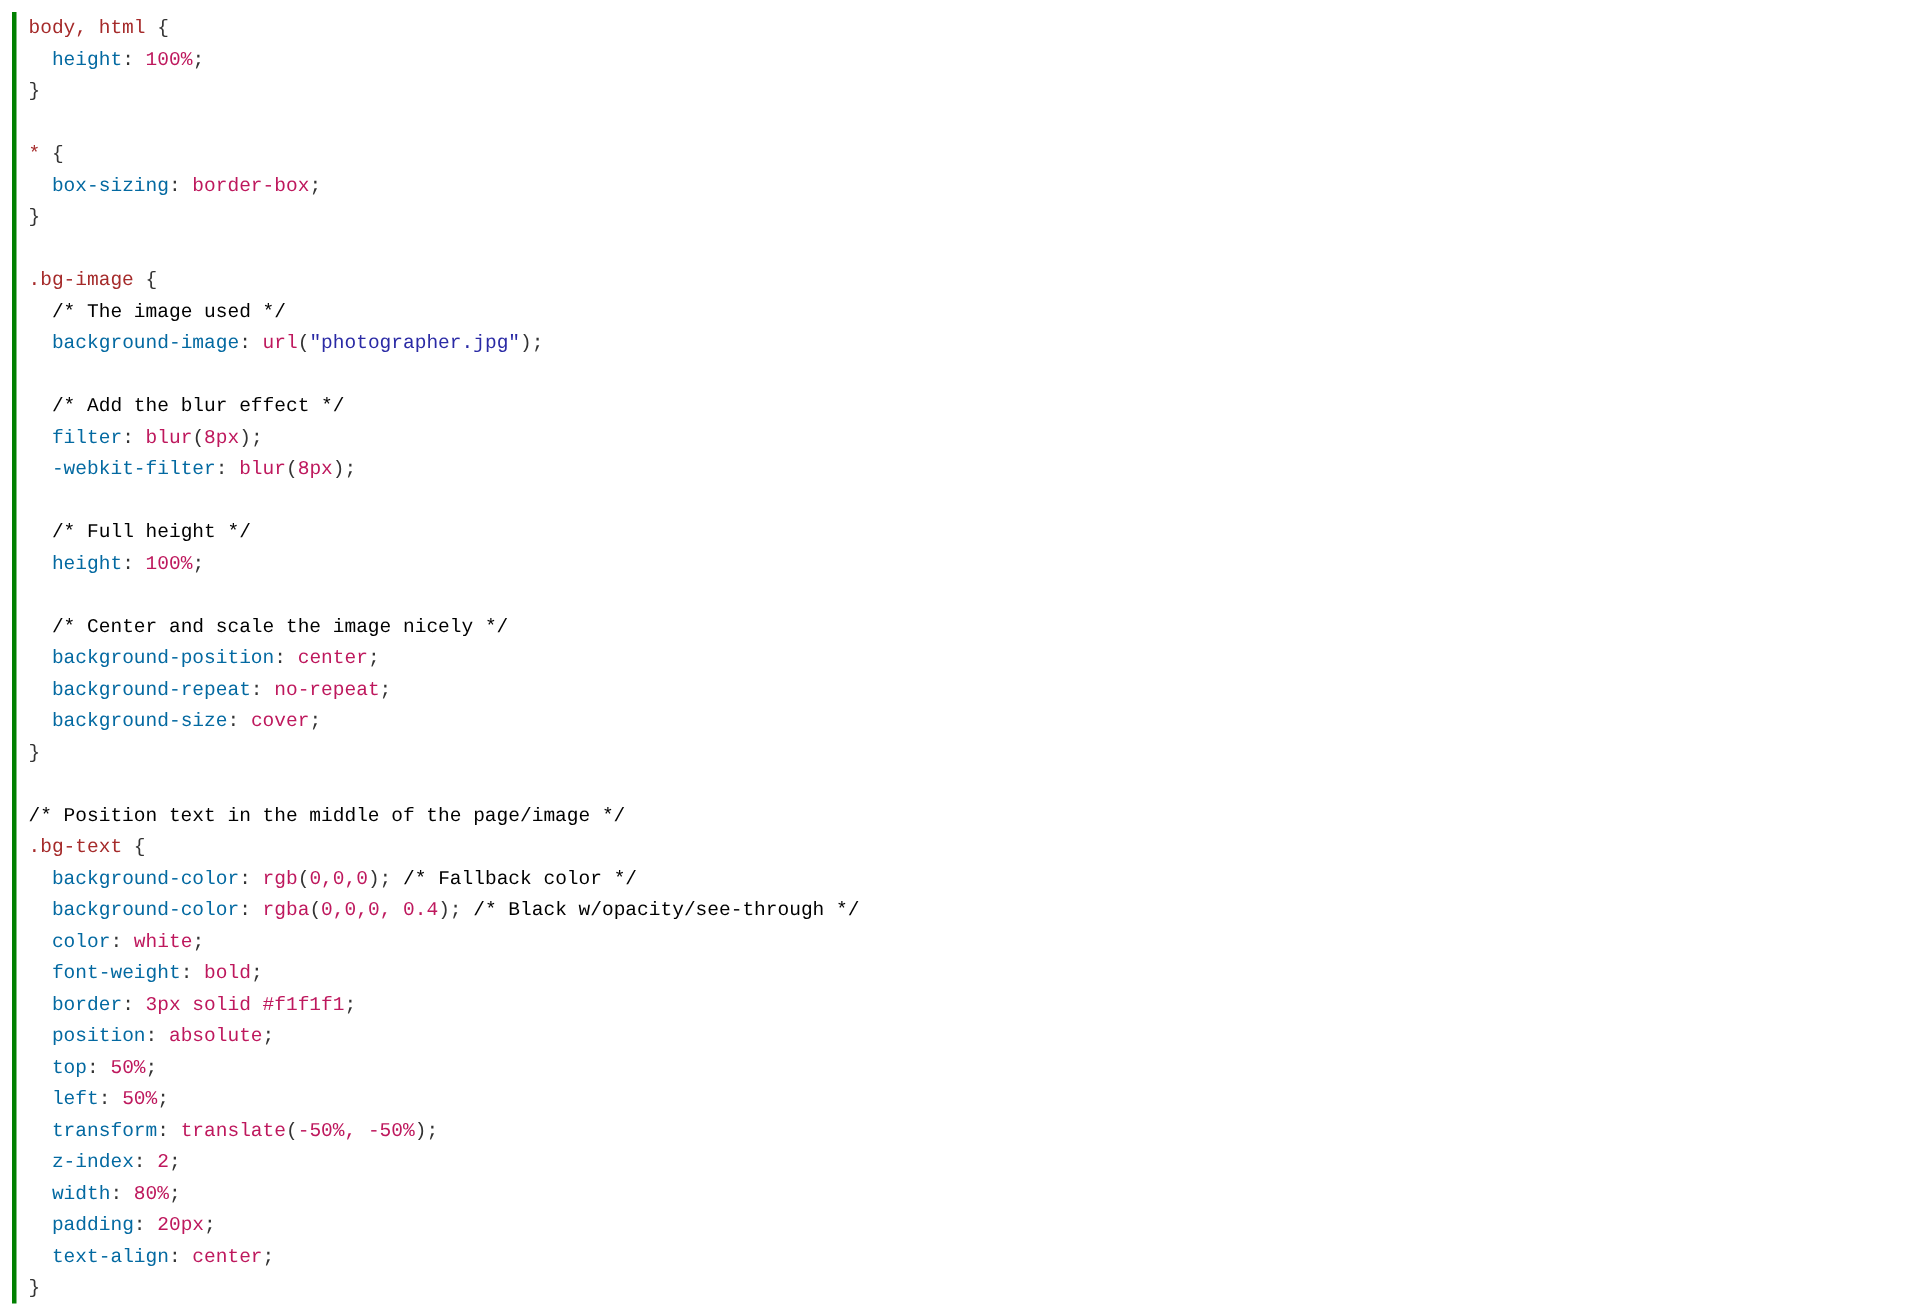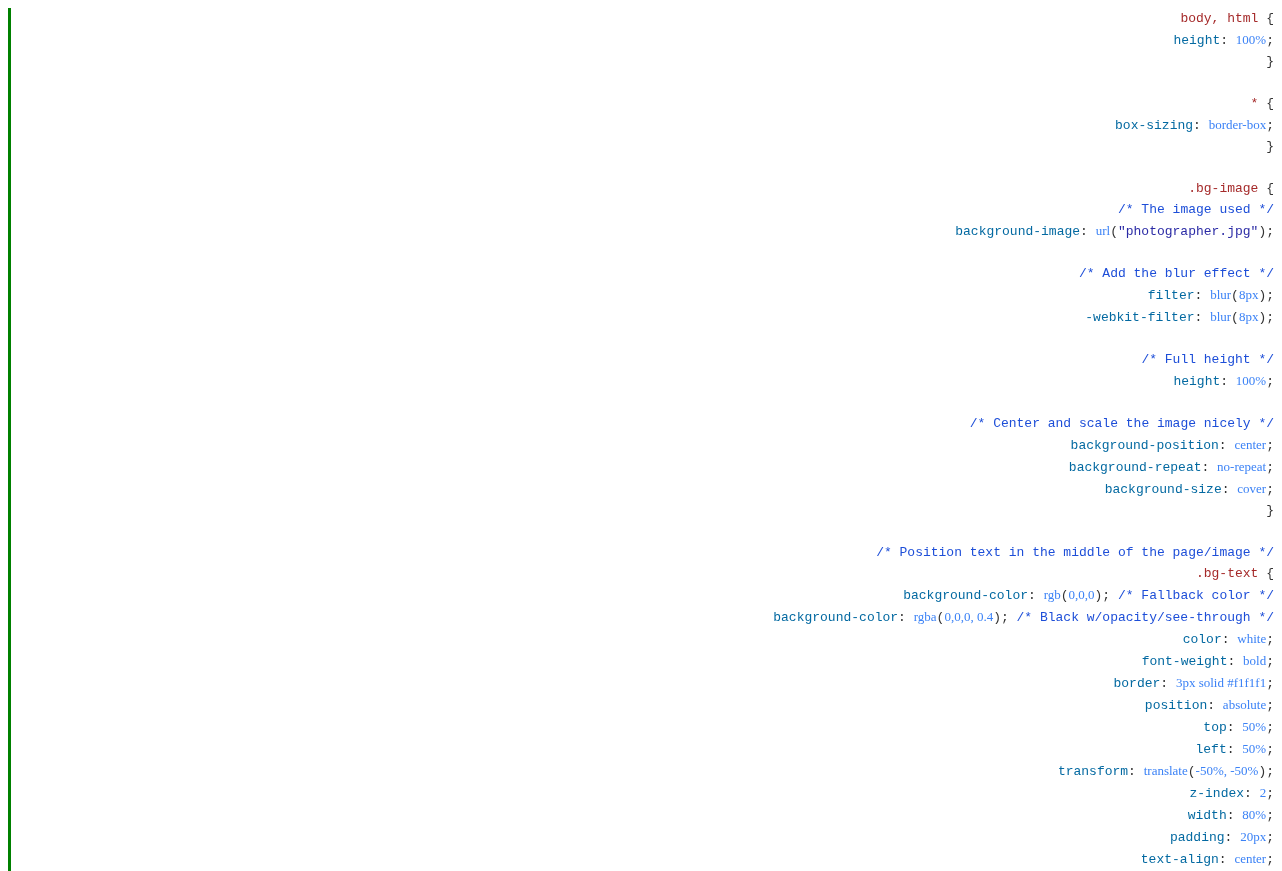--- a/index.html
+++ b/index.html
@@ -16,25 +16,24 @@
     }
     .code-container {
       border-left: 3px solid #008000;
       padding-left: 8px;
       background: #ffffff;
       overflow: auto;
       white-space: pre;
     }
     .line {
       white-space: pre;
-      text-align: right;
     }
     .t-selector { color: #a52a2a; }
     .t-prop { color: #0369a1; }
-    .t-value { color: #3b82f6; font-family: Liberation Serif, serif; }
+    .t-value { color: #be185d; }
     .t-punct { color: #333333; }
-    .t-comment { color: #1d4ed8; }
+    .t-comment { color: #000000; }
     .t-string { color: #2a2aa5; }
   </style>
 </head>
 <body>
 
 <div class="code-container" id="code-root"><div class="line"><span class="t-selector">body, html</span><span class="t-punct"> {</span></div><div class="line"><span class="t-punct">  </span><span class="t-prop">height</span><span class="t-punct">: </span><span class="t-value">100%</span><span class="t-punct">;</span></div><div class="line"><span class="t-punct">}</span></div><div class="line">&nbsp;</div><div class="line"><span class="t-selector">*</span><span class="t-punct"> {</span></div><div class="line"><span class="t-punct">  </span><span class="t-prop">box-sizing</span><span class="t-punct">: </span><span class="t-value">border-box</span><span class="t-punct">;</span></div><div class="line"><span class="t-punct">}</span></div><div class="line">&nbsp;</div><div class="line"><span class="t-selector">.bg-image</span><span class="t-punct"> {</span></div><div class="line"><span class="t-punct">  </span><span class="t-comment">/* The image used */</span></div><div class="line"><span class="t-punct">  </span><span class="t-prop">background-image</span><span class="t-punct">: </span><span class="t-value">url</span><span class="t-punct">(</span><span class="t-string">"photographer.jpg"</span><span class="t-punct">);</span></div><div class="line">&nbsp;</div><div class="line"><span class="t-punct">  </span><span class="t-comment">/* Add the blur effect */</span></div><div class="line"><span class="t-punct">  </span><span class="t-prop">filter</span><span class="t-punct">: </span><span class="t-value">blur</span><span class="t-punct">(</span><span class="t-value">8px</span><span class="t-punct">);</span></div><div class="line"><span class="t-punct">  </span><span class="t-prop">-webkit-filter</span><span class="t-punct">: </span><span class="t-value">blur</span><span class="t-punct">(</span><span class="t-value">8px</span><span class="t-punct">);</span></div><div class="line">&nbsp;</div><div class="line"><span class="t-punct">  </span><span class="t-comment">/* Full height */</span></div><div class="line"><span class="t-punct">  </span><span class="t-prop">height</span><span class="t-punct">: </span><span class="t-value">100%</span><span class="t-punct">;</span></div><div class="line">&nbsp;</div><div class="line"><span class="t-punct">  </span><span class="t-comment">/* Center and scale the image nicely */</span></div><div class="line"><span class="t-punct">  </span><span class="t-prop">background-position</span><span class="t-punct">: </span><span class="t-value">center</span><span class="t-punct">;</span></div><div class="line"><span class="t-punct">  </span><span class="t-prop">background-repeat</span><span class="t-punct">: </span><span class="t-value">no-repeat</span><span class="t-punct">;</span></div><div class="line"><span class="t-punct">  </span><span class="t-prop">background-size</span><span class="t-punct">: </span><span class="t-value">cover</span><span class="t-punct">;</span></div><div class="line"><span class="t-punct">}</span></div><div class="line">&nbsp;</div><div class="line"><span class="t-comment">/* Position text in the middle of the page/image */</span></div><div class="line"><span class="t-selector">.bg-text</span><span class="t-punct"> {</span></div><div class="line"><span class="t-punct">  </span><span class="t-prop">background-color</span><span class="t-punct">: </span><span class="t-value">rgb</span><span class="t-punct">(</span><span class="t-value">0,0,0</span><span class="t-punct">); </span><span class="t-comment">/* Fallback color */</span></div><div class="line"><span class="t-punct">  </span><span class="t-prop">background-color</span><span class="t-punct">: </span><span class="t-value">rgba</span><span class="t-punct">(</span><span class="t-value">0,0,0, 0.4</span><span class="t-punct">); </span><span class="t-comment">/* Black w/opacity/see-through */</span></div><div class="line"><span class="t-punct">  </span><span class="t-prop">color</span><span class="t-punct">: </span><span class="t-value">white</span><span class="t-punct">;</span></div><div class="line"><span class="t-punct">  </span><span class="t-prop">font-weight</span><span class="t-punct">: </span><span class="t-value">bold</span><span class="t-punct">;</span></div><div class="line"><span class="t-punct">  </span><span class="t-prop">border</span><span class="t-punct">: </span><span class="t-value">3px solid #f1f1f1</span><span class="t-punct">;</span></div><div class="line"><span class="t-punct">  </span><span class="t-prop">position</span><span class="t-punct">: </span><span class="t-value">absolute</span><span class="t-punct">;</span></div><div class="line"><span class="t-punct">  </span><span class="t-prop">top</span><span class="t-punct">: </span><span class="t-value">50%</span><span class="t-punct">;</span></div><div class="line"><span class="t-punct">  </span><span class="t-prop">left</span><span class="t-punct">: </span><span class="t-value">50%</span><span class="t-punct">;</span></div><div class="line"><span class="t-punct">  </span><span class="t-prop">transform</span><span class="t-punct">: </span><span class="t-value">translate</span><span class="t-punct">(</span><span class="t-value">-50%, -50%</span><span class="t-punct">);</span></div><div class="line"><span class="t-punct">  </span><span class="t-prop">z-index</span><span class="t-punct">: </span><span class="t-value">2</span><span class="t-punct">;</span></div><div class="line"><span class="t-punct">  </span><span class="t-prop">width</span><span class="t-punct">: </span><span class="t-value">80%</span><span class="t-punct">;</span></div><div class="line"><span class="t-punct">  </span><span class="t-prop">padding</span><span class="t-punct">: </span><span class="t-value">20px</span><span class="t-punct">;</span></div><div class="line"><span class="t-punct">  </span><span class="t-prop">text-align</span><span class="t-punct">: </span><span class="t-value">center</span><span class="t-punct">;</span></div><div class="line"><span class="t-punct">}</span></div></div>
 
 </body></html>

